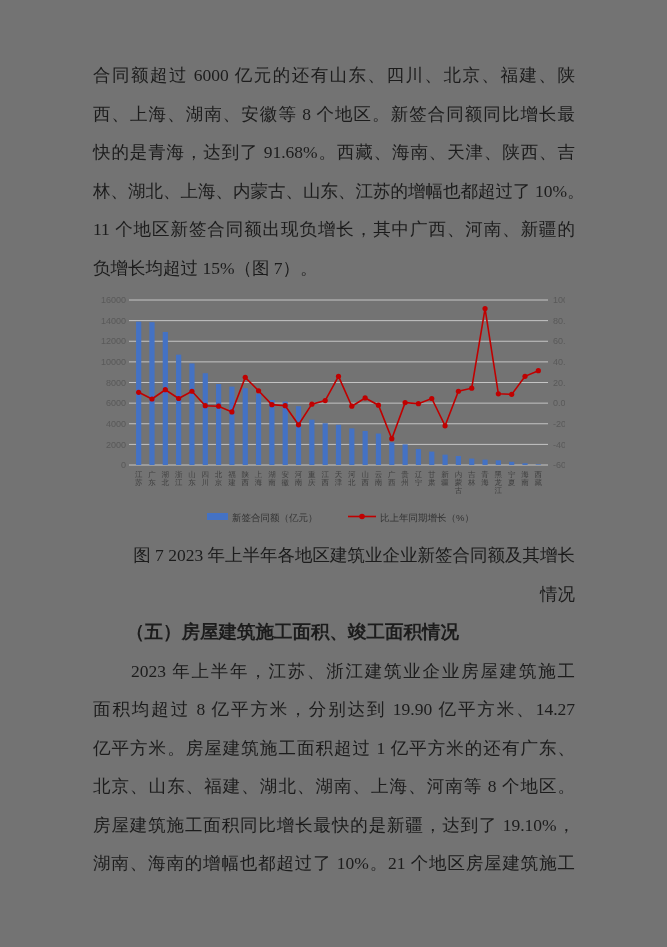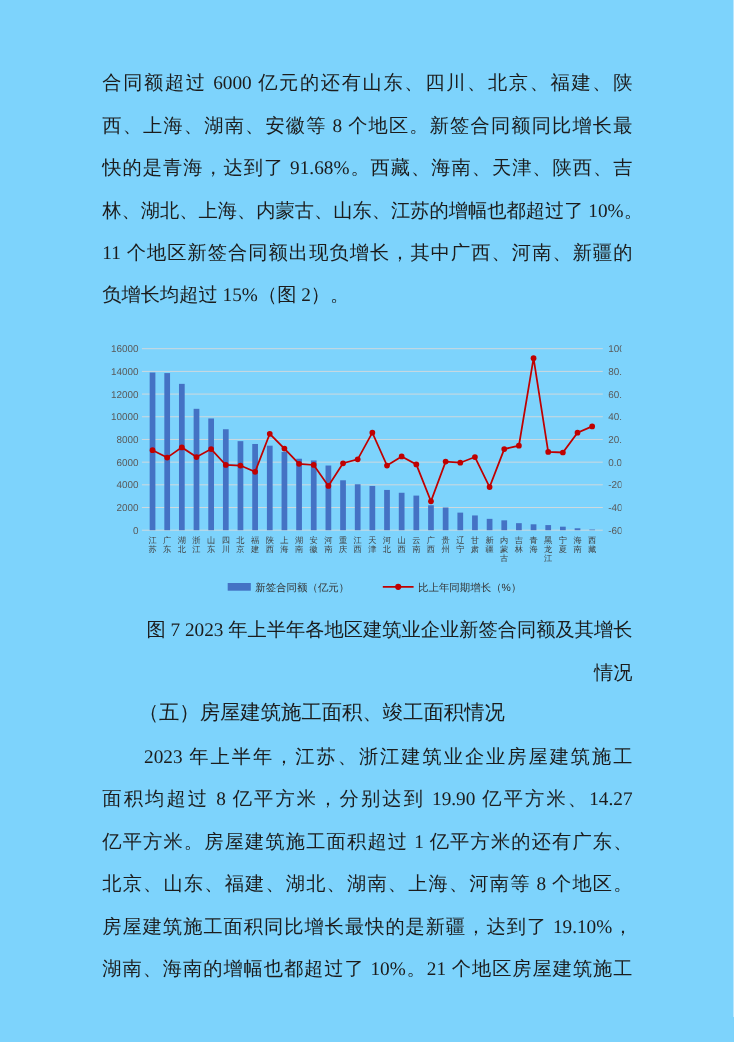--- a/index.html
+++ b/index.html
@@ -1,19 +1,19 @@
 <!DOCTYPE html>
 <html><head>
 <meta charset="utf-8">
 <style>
   html,body{margin:0;padding:0;background:#ffffff;}
   .page{
     position:relative;
     width:667px;height:947px;
-    background:#7dd3fc;
+    background:#737373;
     overflow:hidden;
     font-family:"Liberation Serif","DejaVu Serif",serif;
     color:#1c1c1c;
   }
   .content{
     position:absolute;left:93px;top:56px;width:482px;
   }
   .line{
     font-size:17.5px;
     line-height:38.5px;
@@ -21,45 +21,45 @@
     text-align-last:justify;
     white-space:nowrap;
   }
   .line.short{text-align-last:left;}
   .line.indent{padding-left:38px;}
   .chart-block{
     position:relative;
     width:465px;
     height:244px;
     margin-left:7px;
-    margin-top:22px;
+    margin-top:5px;
   }
   .caption{
     font-size:17.5px;line-height:38.5px;text-align:right;
     white-space:nowrap;
   }
   .heading{
-    font-size:18.5px;line-height:38.5px;font-weight:normal;
+    font-size:18.5px;line-height:38.5px;font-weight:bold;
     padding-left:33px;white-space:nowrap;
   }
   svg text{font-family:"Liberation Sans","DejaVu Sans",sans-serif;}
 </style>
 </head>
 <body>
 
 <div class="page">
   <div class="content">
 
     <div>
       <div class="line">合同额超过 6000 亿元的还有山东、四川、北京、福建、陕</div>
       <div class="line">西、上海、湖南、安徽等 8 个地区。新签合同额同比增长最</div>
       <div class="line">快的是青海，达到了 91.68%。西藏、海南、天津、陕西、吉</div>
       <div class="line">林、湖北、上海、内蒙古、山东、江苏的增幅也都超过了 10%。</div>
       <div class="line">11 个地区新签合同额出现负增长，其中广西、河南、新疆的</div>
-      <div class="line short">负增长均超过 15%（图 2）。</div>
+      <div class="line short">负增长均超过 15%（图 7）。</div>
     </div>
 
     <div class="chart-block">
       <svg id="chart-svg" width="465" height="244" viewBox="0 0 465 244">
           <g>
             <line x1="29" x2="448" y1="8" y2="8" stroke="#D9D9D9" stroke-width="0.8"></line>
             <line x1="29" x2="448" y1="28.625" y2="28.625" stroke="#D9D9D9" stroke-width="0.8"></line>
             <line x1="29" x2="448" y1="49.25" y2="49.25" stroke="#D9D9D9" stroke-width="0.8"></line>
             <line x1="29" x2="448" y1="69.875" y2="69.875" stroke="#D9D9D9" stroke-width="0.8"></line>
             <line x1="29" x2="448" y1="90.5" y2="90.5" stroke="#D9D9D9" stroke-width="0.8"></line>

